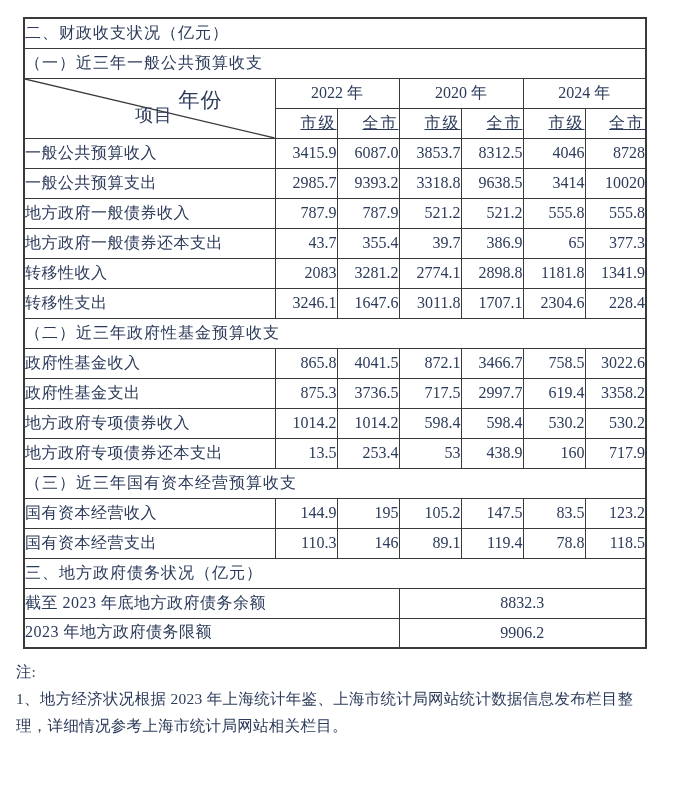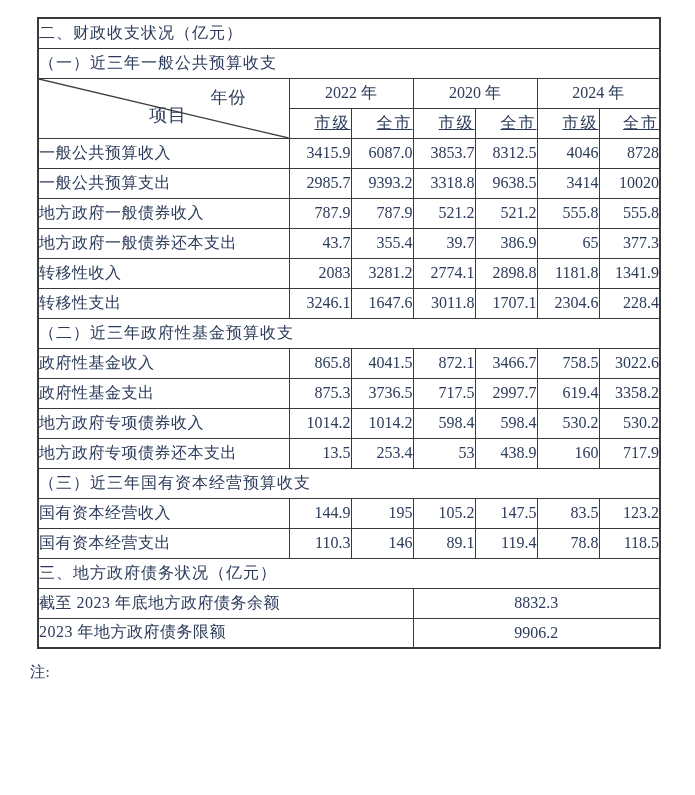--- a/index.html
+++ b/index.html
@@ -9,21 +9,21 @@
     width: 695px;
     height: 795px;
     overflow: hidden;
     font-family: "Liberation Serif", "DejaVu Serif", serif;
     color: #2c3b5a;
   }
   .page {
     width: 695px;
     height: 599px;
     box-sizing: border-box;
-    padding: 17px 0 0 30px;
+    padding: 17px 0 0 16px;
   }
   table.fin-table {
     border-collapse: collapse;
     table-layout: fixed;
     width: 622px;
     margin-left: 7px;
     border: 2px solid #3a3a3a;
   }
   table.fin-table td {
     border: 1.5px solid #3a3a3a;
@@ -73,22 +73,22 @@
     width: 100%; height: 100%;
     display: block;
   }
   .corner svg.diag line {
     stroke: #3a3a3a;
     stroke-width: 1.3;
   }
   .corner-year {
     position: absolute;
     top: 7px;
-    right: 42px;
-    font-size: 17px;
+    right: 52px;
+    font-size: 21px;
     letter-spacing: 1px;
   }
   .corner-item {
     position: absolute;
     bottom: 11px;
     left: 110px;
     font-size: 18px;
     letter-spacing: 1px;
   }
   .notes {
@@ -280,15 +280,16 @@
     </tr>
     <tr>
       <td class="lbl" colspan="3">2023 年地方政府债务限额</td>
       <td class="debt-val" colspan="4">9906.2</td>
     </tr>
   </tbody>
     </table>
 
   <div class="notes">
     <p class="note-heading">注:</p>
+    <p class="note-item">1、地方经济状况根据 2023 年上海统计年鉴、上海市统计局网站统计数据信息发布栏目整理，详细情况参考上海市统计局网站相关栏目。</p>
   </div>
 
 </div>
 
 </body></html>

